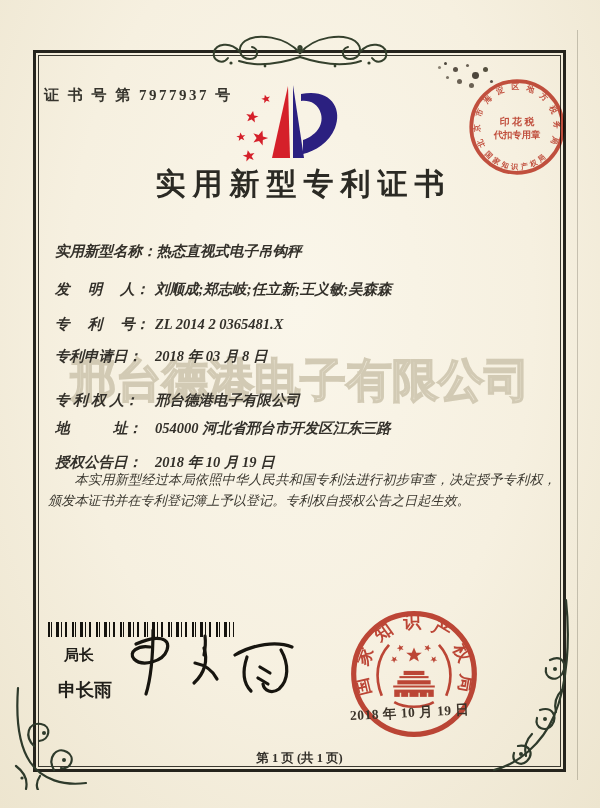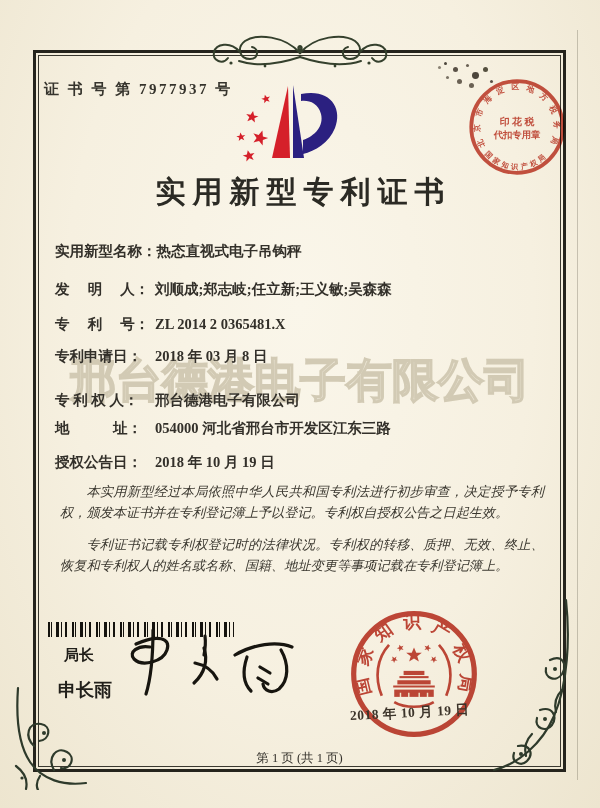--- a/index.html
+++ b/index.html
@@ -6,54 +6,54 @@
   .paper{
     position:relative;width:600px;height:808px;overflow:hidden;
     background:radial-gradient(ellipse at 50% 38%, #faf6ea 0%, #f6f0e0 55%, #ede5cf 100%);
     font-family:"Liberation Serif","DejaVu Serif",serif;color:#2e2c27;
   }
   
   .frame{position:absolute;left:33px;top:50px;width:533px;height:722px;border:3px solid #25241d;box-sizing:border-box;}
   .frame-inner{position:absolute;left:2px;top:2px;right:2px;bottom:2px;border:1px solid #3a382f;}
   .paper-edge{position:absolute;left:577px;top:30px;width:1px;height:750px;background:rgba(60,55,40,.25);}
   
-  .cert-no{position:absolute;left:44px;top:80px;font-size:15px;font-weight:bold;letter-spacing:2.5px;color:#36342d;}
+  .cert-no{position:absolute;left:44px;top:86px;font-size:15px;font-weight:bold;letter-spacing:2.5px;color:#36342d;}
   .logo{position:absolute;left:235px;top:82px;width:118px;height:82px;}
-  .title{position:absolute;left:0;top:164px;width:100%;text-align:center;font-size:30px;font-weight:bold;letter-spacing:7px;text-indent:7px;color:#2b2a24;margin-top:8px;}
+  .title{position:absolute;left:0;top:164px;width:100%;text-align:center;font-size:30px;font-weight:bold;letter-spacing:7px;text-indent:7px;color:#2b2a24;}
   
   .tax-stamp{position:absolute;left:465px;top:75px;width:104px;height:104px;mix-blend-mode:multiply;opacity:.92;}
   .specks{position:absolute;left:444px;top:62px;width:3px;height:3px;border-radius:50%;background:#4d463c;
     box-shadow:10px 6px 0 1px #5a5146,22px 2px 0 0 #6a6154,30px 12px 0 2px #4d463c,14px 18px 0 1px #6a6154,
     2px 14px 0 0 #7a7265,40px 6px 0 1px #55503f,26px 22px 0 1px #6a6154,-6px 4px 0 0 #8a8274,46px 18px 0 0 #5a5146;}
   
   .fields{position:absolute;left:55px;top:242px;width:505px;font-size:14.5px;font-weight:bold;color:#33302a;z-index:3;}
-  .frow{position:absolute;left:0;white-space:nowrap;}
+  .frow{position:absolute;left:0;white-space:nowrap;font-style:italic;}
   .frow .lbl{display:inline-block;min-width:100px;}
   .grant-no{position:absolute;left:295px;top:0;white-space:nowrap;}
   
   .watermark{position:absolute;left:50%;top:350px;transform:translateX(-50%);white-space:nowrap;z-index:1;
     font-size:46px;font-weight:bold;color:rgba(210,202,180,.25);-webkit-text-stroke:1.5px #d2cab4;letter-spacing:0px;}
   
   .body-text{position:absolute;left:48px;top:470px;width:508px;z-index:2;}
-  .body-text p{margin:12px;font-size:13.2px;line-height:20.5px;text-align:justify;text-indent:2em;font-style:italic;color:#3a372f;}
+  .body-text p{margin:0;font-size:13.2px;line-height:20.5px;text-align:justify;text-indent:2em;font-style:italic;color:#3a372f;}
   
   .barcode{position:absolute;left:48px;top:622px;width:186px;height:15px;
     background:repeating-linear-gradient(90deg,#15130e 0 2px,transparent 2px 3px,#15130e 3px 4px,transparent 4px 8px,#15130e 8px 11px,transparent 11px 13px,#15130e 13px 14px,transparent 14px 17px,#15130e 17px 19px,transparent 19px 24px);}
   .sig-position{position:absolute;left:64px;top:646px;font-family:"Liberation Sans","DejaVu Sans",sans-serif;font-size:15px;font-weight:bold;color:#22201b;}
   .sig-name{position:absolute;left:58px;top:678px;font-family:"Liberation Sans","DejaVu Sans",sans-serif;font-size:18px;font-weight:bold;color:#22201b;}
   .signature{position:absolute;left:108px;top:624px;width:205px;height:84px;}
   
   .seal{position:absolute;left:336px;top:596px;width:156px;height:156px;mix-blend-mode:multiply;opacity:.93;z-index:4;}
   .seal-date{position:absolute;left:350px;top:704px;font-size:13.5px;font-weight:bold;letter-spacing:.5px;color:#3c342a;transform:rotate(-3deg);z-index:5;white-space:nowrap;}
   
   .ornament-top{position:absolute;left:50%;top:28px;transform:translateX(-50%);width:190px;height:46px;}
   .flourish-bl{position:absolute;left:10px;top:686px;width:78px;height:104px;}
   .flourish-br{position:absolute;left:492px;top:598px;width:80px;height:178px;}
   
-  .footer{position:absolute;left:33px;top:750px;width:533px;text-align:center;font-size:12.5px;font-weight:normal;color:#33302a;z-index:3;}
+  .footer{position:absolute;left:33px;top:750px;width:533px;text-align:center;font-size:12.5px;font-weight:bold;color:#33302a;z-index:3;}
 </style>
 </head>
 <body>
 
 <div class="paper">
 
   <div class="frame">
     <div class="frame-inner"></div>
   </div>
   <div class="paper-edge"></div>
@@ -122,21 +122,20 @@
     <div class="frow" style="top:105px"><span class="lbl">专利申请日：</span><span>2018 年 03 月 8 日</span></div>
     <div class="frow" style="top:149px"><span class="lbl">专 利 权 人：</span><span>邢台德港电子有限公司</span></div>
     <div class="frow" style="top:177px"><span class="lbl">地　　　址：</span><span>054000 河北省邢台市开发区江东三路</span></div>
     <div class="frow" style="top:211px;width:505px">
       <span class="lbl">授权公告日：</span><span>2018 年 10 月 19 日</span>
     </div>
   </div>
 
   <div class="body-text">
     <p>本实用新型经过本局依照中华人民共和国专利法进行初步审查，决定授予专利权，颁发本证书并在专利登记簿上予以登记。专利权自授权公告之日起生效。</p>
-    <p>专利证书记载专利权登记时的法律状况。专利权的转移、质押、无效、终止、恢复和专利权人的姓名或名称、国籍、地址变更等事项记载在专利登记簿上。</p>
   </div>
 
   <div class="barcode"></div>
 
   <div class="sig-position">局长</div>
   <div class="sig-name">申长雨</div>
   <svg class="signature" viewBox="0 0 205 84">
     <g stroke="#17150f" stroke-width="3.2" fill="none" stroke-linecap="round" stroke-linejoin="round">
       <path d="M28,20 C50,10 63,14 59,26 C55,38 34,43 26,35 C20,28 30,21 42,23"></path>
       <path d="M45,6 C45,30 43,54 38,70"></path>

